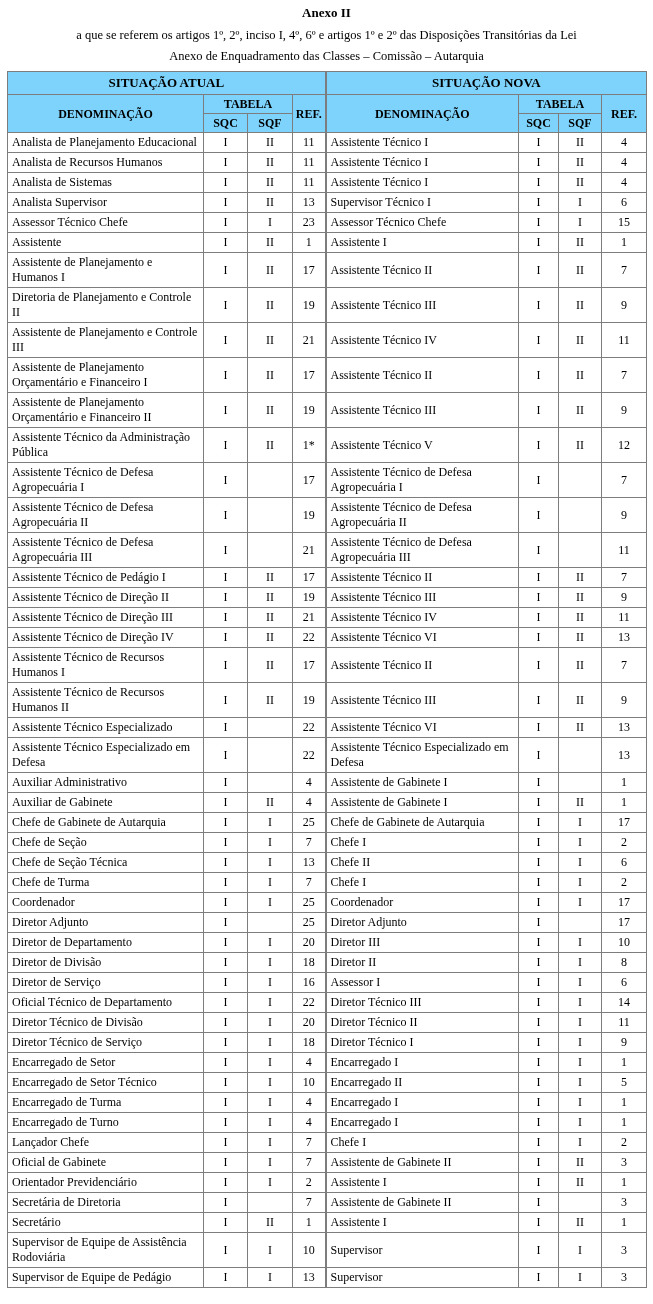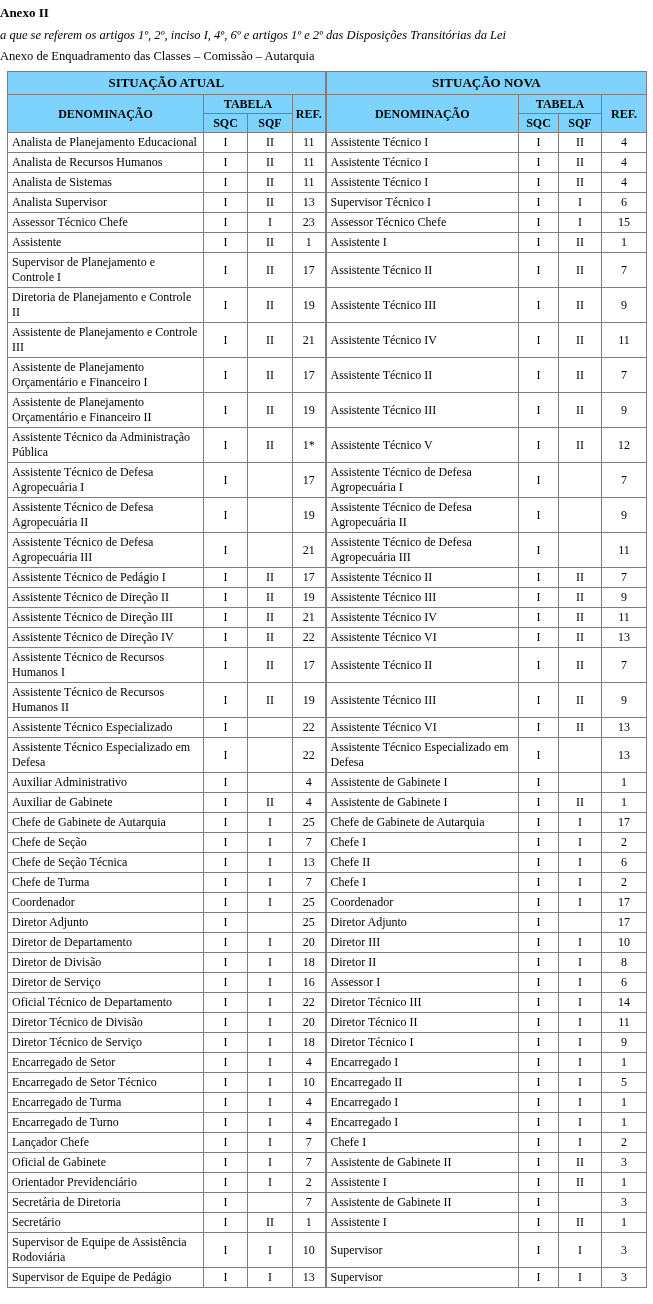--- a/index.html
+++ b/index.html
@@ -2,25 +2,25 @@
 <html><head>
 <meta charset="utf-8">
 <style>
   html,body { margin:0; padding:0; background:#ffffff; }
   body {
     width:653px;
     font-family:"Liberation Serif","DejaVu Serif",serif;
     color:#000;
     -webkit-font-smoothing:antialiased;
   }
-  .doc-head { text-align:left; }
+  .doc-head { text-align:center; }
   .t-bold { font-weight:bold; font-size:13px; line-height:16px; }
   .t-reg  { font-size:12.5px; line-height:15px; }
   .t1 { padding-top:5px; }
-  .t2 { margin-top:7px;font-style:italic; }
+  .t2 { margin-top:7px; }
   .t3 { margin-top:7px; }
   .t4 { margin-top:6px; }
 
   table.enq {
     border-collapse:collapse;
     table-layout:fixed;
     width:639px;
     margin:7px 7px 0 7px;
     border:1px solid #5a5a5a;
   }
@@ -145,21 +145,21 @@
     <td class="c">I</td>
     <td class="c">II</td>
     <td class="c">1</td>
     <td class="mid">Assistente I</td>
     <td class="c">I</td>
     <td class="c">II</td>
     <td class="c">1</td>
   </tr>
 
   <tr>
-    <td>Supervisor de Planejamento e Controle I</td>
+    <td>Assistente de Planejamento e Humanos I</td>
     <td class="c">I</td>
     <td class="c">II</td>
     <td class="c">17</td>
     <td class="mid">Assistente Técnico II</td>
     <td class="c">I</td>
     <td class="c">II</td>
     <td class="c">7</td>
   </tr>
 
   <tr>

